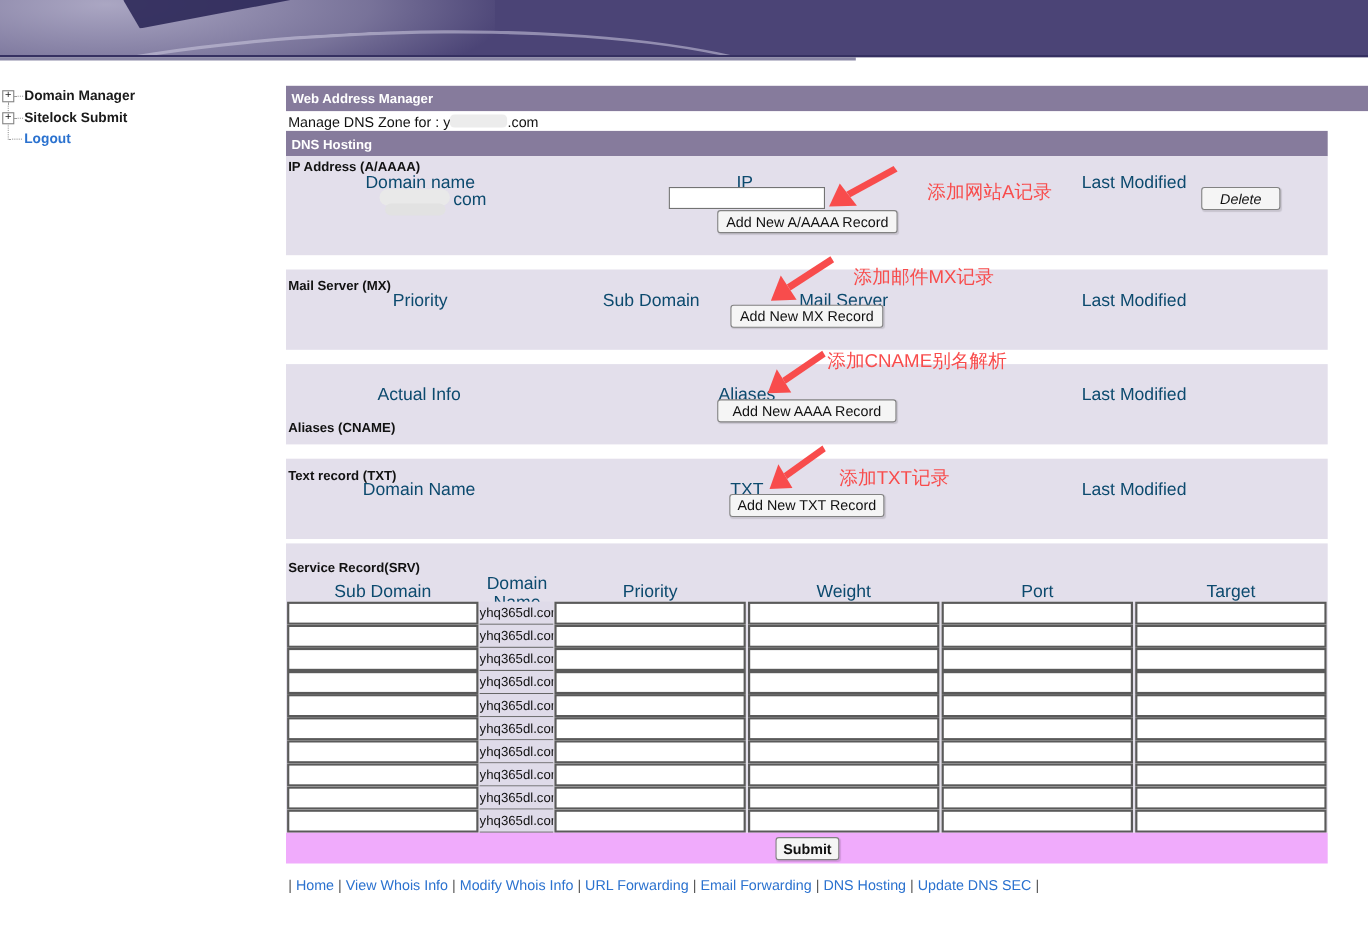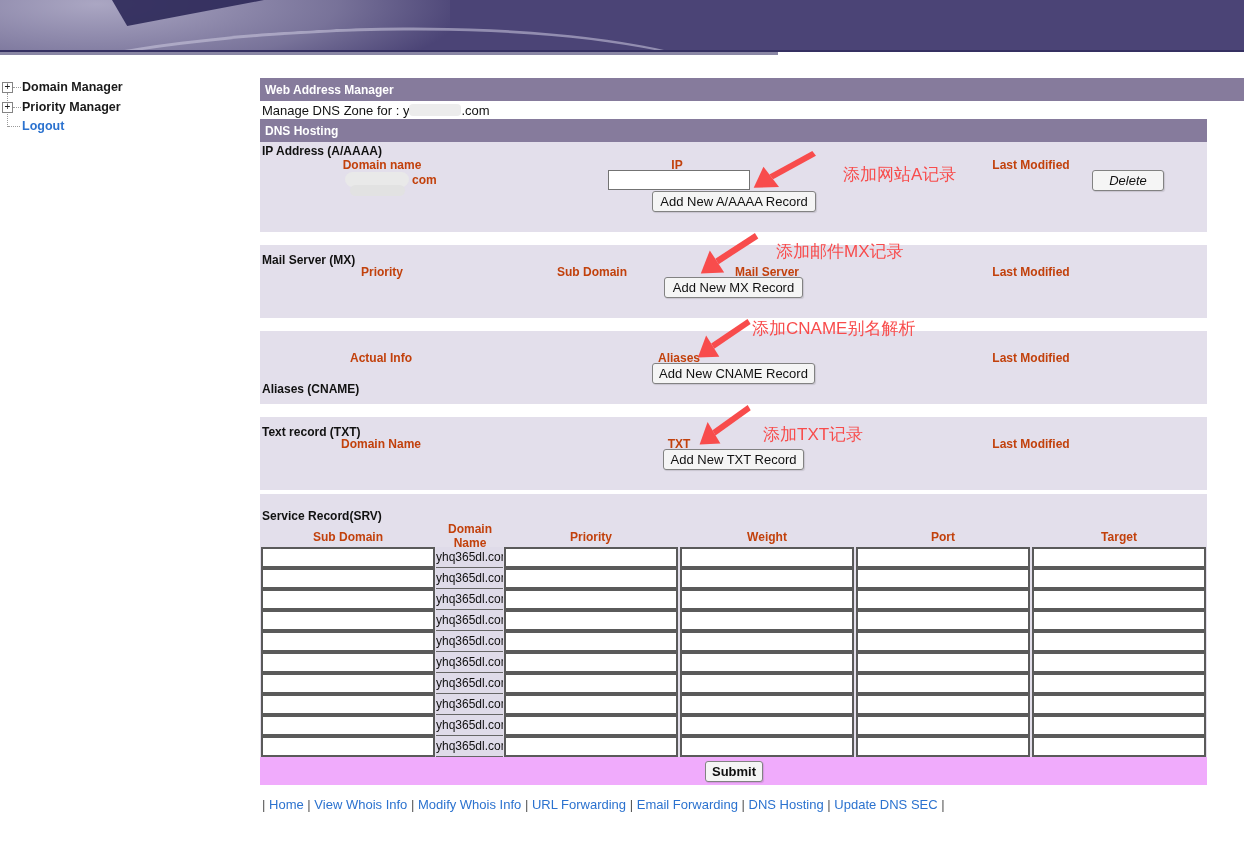--- a/index.html
+++ b/index.html
@@ -24,21 +24,21 @@
     font-size:10px; line-height:8px; text-align:center; color:#222; cursor:pointer; }
   .dot-v { position:absolute; left:7px; border-left:1px dotted #9a9a9a; }
   .dot-h { position:absolute; border-top:1px dotted #9a9a9a; }
 
   
   .pbar { position:absolute; background:#867b9c; color:#fff; font-size:12px; font-weight:bold; padding:5px 0 0 5px; }
   .zone-line { position:absolute; left:262px; top:103px; font-size:13px; color:#111; }
   .blob { display:inline-block; width:52px; height:12px; background:#ececec; border-radius:4px; vertical-align:-1px; }
   .sec { position:absolute; left:260px; width:947px; background:#e3dfeb; }
   .sec-title { position:absolute; left:2px; font-size:12px; font-weight:bold; color:#111; white-space:nowrap; }
-  .col-lab { position:absolute; font-size:12px; font-weight:bold; color:#c2410c; text-align:center; }
+  .col-lab { position:absolute; font-size:16px; font-weight:normal; color:#0c4a6e; text-align:center; }
   .btn { position:absolute; background:#f5f5f5; border:1px solid #828282; border-radius:3px; font-size:13px;
     color:#111; text-align:center; padding:0; height:21px; box-shadow:1px 1px 1px rgba(0,0,0,.12); cursor:pointer;
     font-family:"Liberation Sans",sans-serif; }
   .inp { position:absolute; background:#fff; border:1px solid #737373; height:20px; font-size:13px; padding:0 3px;
     font-family:"Liberation Sans",sans-serif; }
   .domain-blob { position:absolute; background:#e9e9e9; border-radius:8px; }
   .annot { position:absolute; color:#f84c4c; font-size:17px; white-space:nowrap; }
   .arrow { position:absolute; }
 
   
@@ -66,21 +66,21 @@
     <div class="hdr-arc"></div>
   </div>
   <div class="hdr-strip"></div>
 
   <div class="dot-v" style="top:93px; height:34px;"></div>
   <div class="plusbox" style="top:82px;">+</div>
   <div class="dot-h" style="left:13px; top:87px; width:8px;"></div>
   <div class="tree-label" style="top:80px;">Domain Manager</div>
   <div class="plusbox" style="top:102px;">+</div>
   <div class="dot-h" style="left:13px; top:107px; width:8px;"></div>
-  <div class="tree-label" style="top:100px;">Priority Manager</div>
+  <div class="tree-label" style="top:100px;">Sitelock Submit</div>
   <div class="dot-h" style="left:8px; top:126px; width:12px;"></div>
   <div class="tree-label link" style="top:119px;">Logout</div>
 
   <div class="pbar" style="left:260px; top:78px; width:984px; height:23px;">Web Address Manager</div>
   <div class="zone-line">
     <span>Manage DNS Zone for : y</span><span class="blob"></span><span>.com</span>
   </div>
   <div class="pbar" style="left:260px; top:119px; width:947px; height:23px;">DNS Hosting</div>
 
   <div class="sec" style="top:142px; height:90px;">
@@ -102,21 +102,21 @@
     <div class="col-lab" style="left:252px; top:20px; width:160px;">Sub Domain</div>
     <div class="col-lab" style="left:427px; top:20px; width:160px;">Mail Server</div>
     <button class="btn" style="left:404px; top:32px; width:139px;">Add New MX Record</button>
     <div class="col-lab" style="left:691px; top:20px; width:160px;">Last Modified</div>
   </div>
 
   <div class="sec" style="top:331px; height:73px;">
     <div class="sec-title" style="top:16px;margin-top:35px;">Aliases (CNAME)</div>
     <div class="col-lab" style="left:51px; top:20px; width:140px;">Actual Info</div>
     <div class="col-lab" style="left:339px; top:20px; width:160px;">Aliases</div>
-    <button class="btn" style="left:392px; top:32px; width:163px;">Add New CNAME Record</button>
+    <button class="btn" style="left:392px; top:32px; width:163px;">Add New AAAA Record</button>
     <div class="col-lab" style="left:691px; top:20px; width:160px;">Last Modified</div>
   </div>
 
   <div class="sec" style="top:417px; height:73px;">
     <div class="sec-title" style="top:8px;">Text record (TXT)</div>
     <div class="col-lab" style="left:51px; top:20px; width:140px;">Domain Name</div>
     <div class="col-lab" style="left:339px; top:20px; width:160px;">TXT</div>
     <button class="btn" style="left:403px; top:32px; width:141px;">Add New TXT Record</button>
     <div class="col-lab" style="left:691px; top:20px; width:160px;">Last Modified</div>
   </div>

